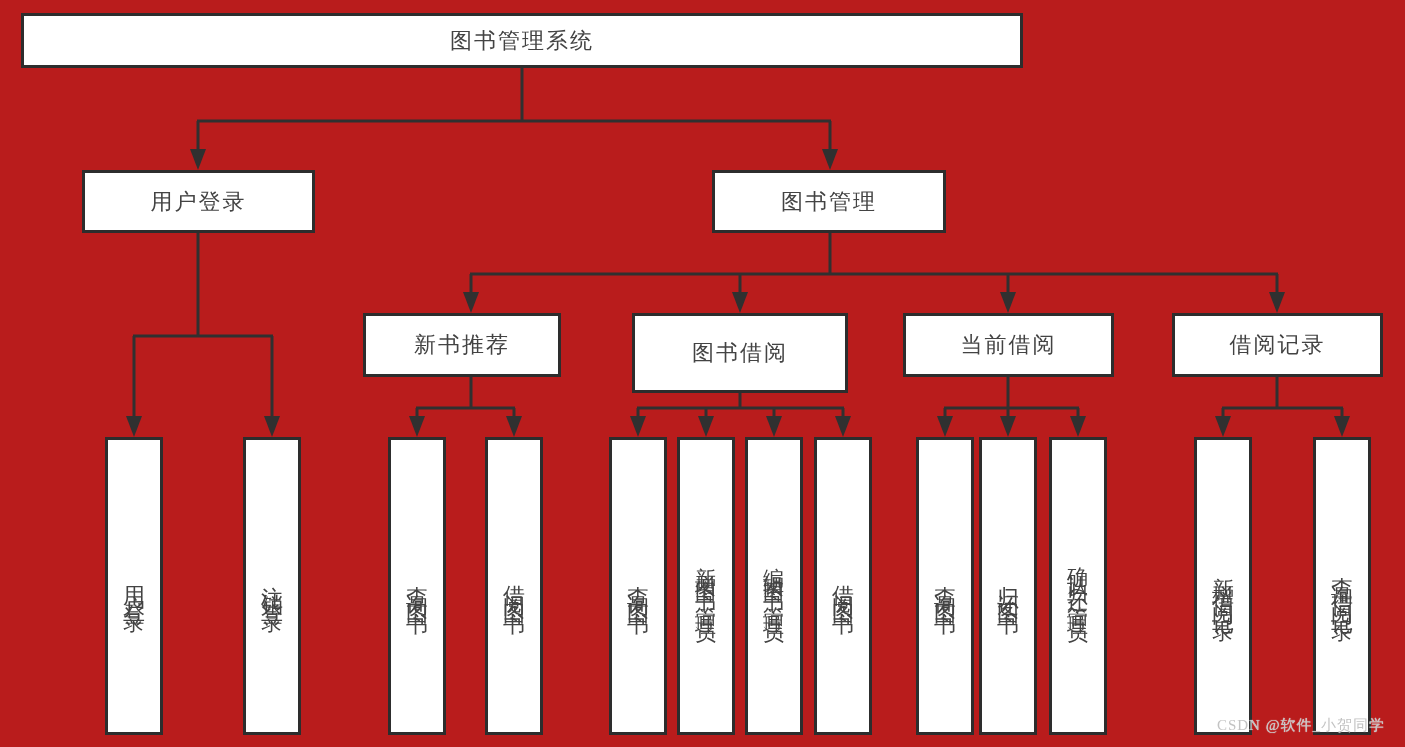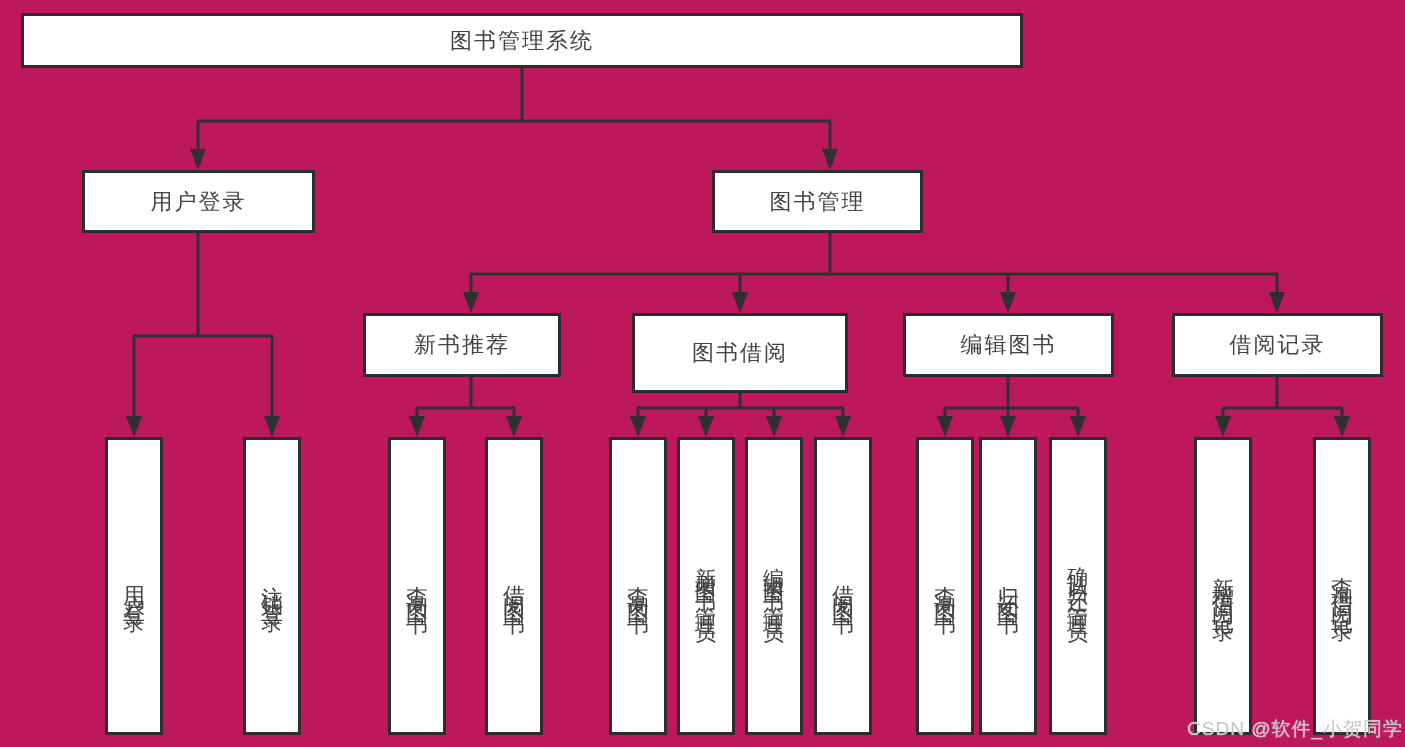--- a/index.html
+++ b/index.html
@@ -1,20 +1,20 @@
 <!DOCTYPE html>
 <html><head>
 <meta charset="utf-8">
 <style>
   html, body { margin: 0; padding: 0; background: #ffffff; }
   .canvas {
     position: relative;
     width: 1405px;
     height: 747px;
-    background: #be185d;
+    background: #b91c1c;
     font-family: "Liberation Sans", sans-serif;
     overflow: hidden;
   }
   svg.connectors {
     position: absolute;
     left: 0; top: 0;
     width: 1405px; height: 747px;
     z-index: 1;
   }
   .node {
@@ -34,27 +34,28 @@
   .leaf span {
     writing-mode: vertical-rl;
     text-orientation: mixed;
     line-height: 1;
     letter-spacing: 9px;
     white-space: nowrap;
   }
   .leaf.long span { letter-spacing: 8px; font-size: 21px; }
   .watermark {
     position: absolute;
-    right: 2px;
+    right: 20px;
     top: 716px;
     z-index: 5;
     color: #c3c3c3;
-    font-size: 19px;
+    font-size: 15px;
     letter-spacing: 1px;
     text-shadow: 0 0 1px #ffffff;
+    font-family: Liberation Serif, serif;
   }
 </style>
 </head>
 <body>
 
 <div class="canvas">
 
   <svg class="connectors" viewBox="0 0 1405 747" xmlns="http://www.w3.org/2000/svg">
     <path fill="none" stroke="#303030" stroke-width="3" d="
       M522 68 V121
@@ -113,32 +114,32 @@
     </g>
   </svg>
 
   <div class="node" style="left:21px; top:13px; width:1002px; height:55px">
     <span>图书管理系统</span>
   </div>
 
   <div class="node" style="left:82px; top:170px; width:233px; height:63px">
     <span>用户登录</span>
   </div>
-  <div class="node" style="left:712px; top:170px; width:211px; height:63px">
+  <div class="node" style="left:712px; top:170px; width:234px; height:63px">
     <span>图书管理</span>
   </div>
 
   <div class="node" style="left:363px; top:313px; width:198px; height:64px">
     <span>新书推荐</span>
   </div>
   <div class="node" style="left:632px; top:313px; width:216px; height:80px">
     <span>图书借阅</span>
   </div>
   <div class="node" style="left:903px; top:313px; width:211px; height:64px">
-    <span>编辑图书</span>
+    <span>当前借阅</span>
   </div>
   <div class="node" style="left:1172px; top:313px; width:211px; height:64px">
     <span>借阅记录</span>
   </div>
 
   <div class="node leaf" style="left:105px; top:437px; width:58px; height:298px">
     <span>用户登录</span>
   </div>
   <div class="node leaf" style="left:243px; top:437px; width:58px; height:298px">
     <span>注销登录</span>

